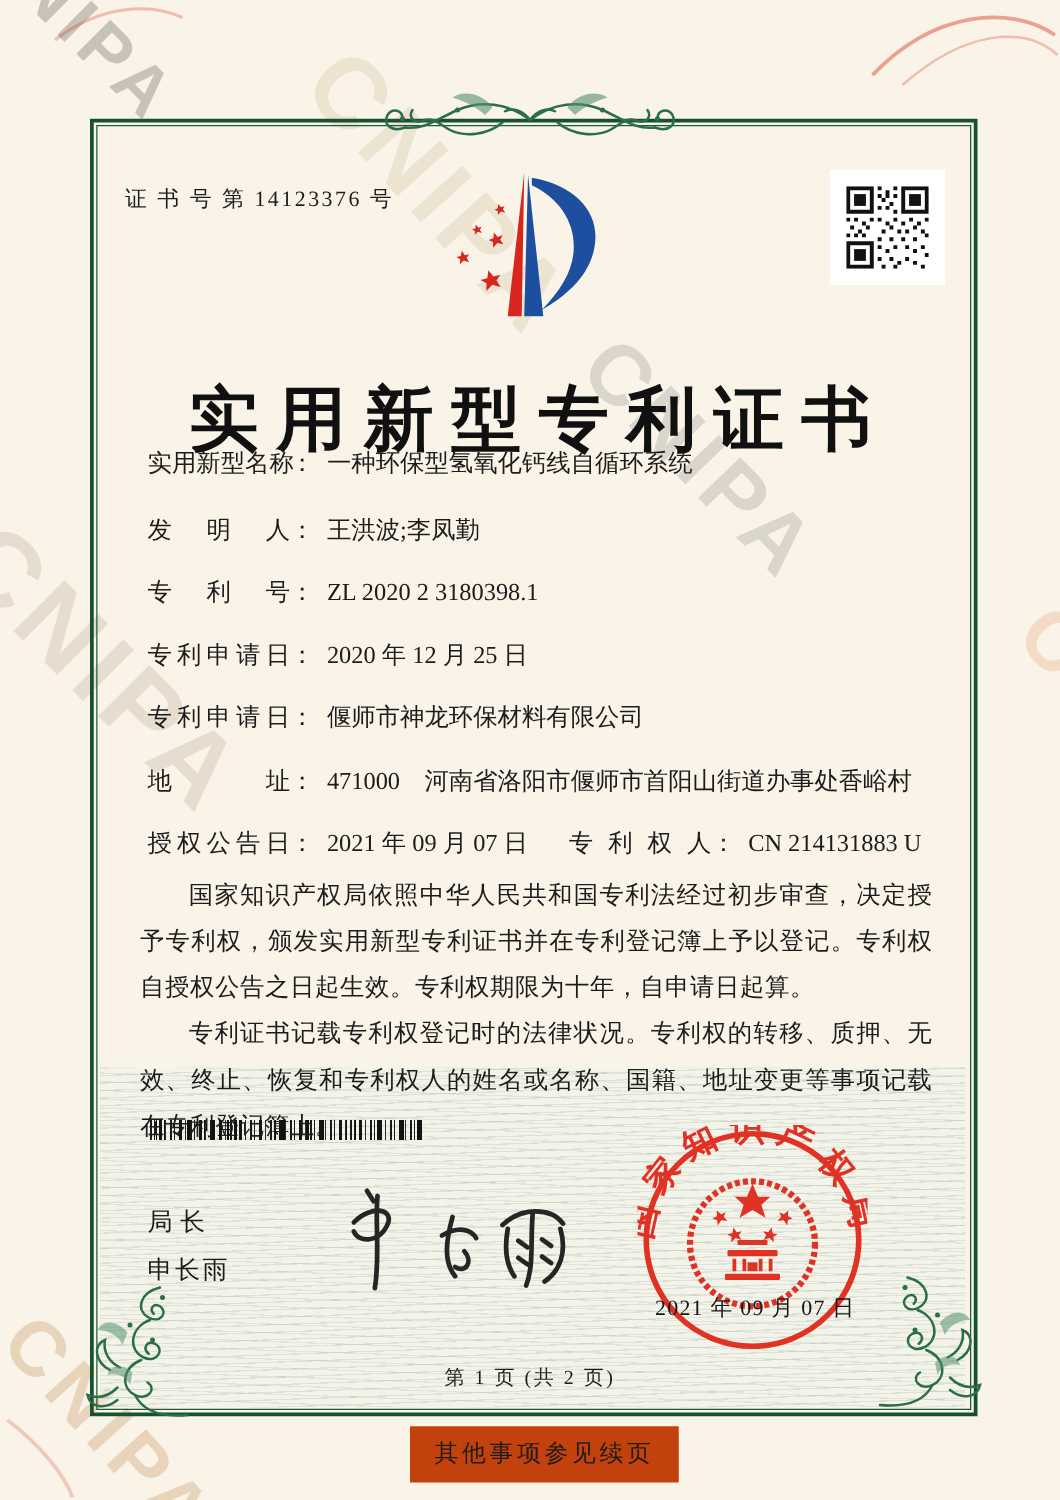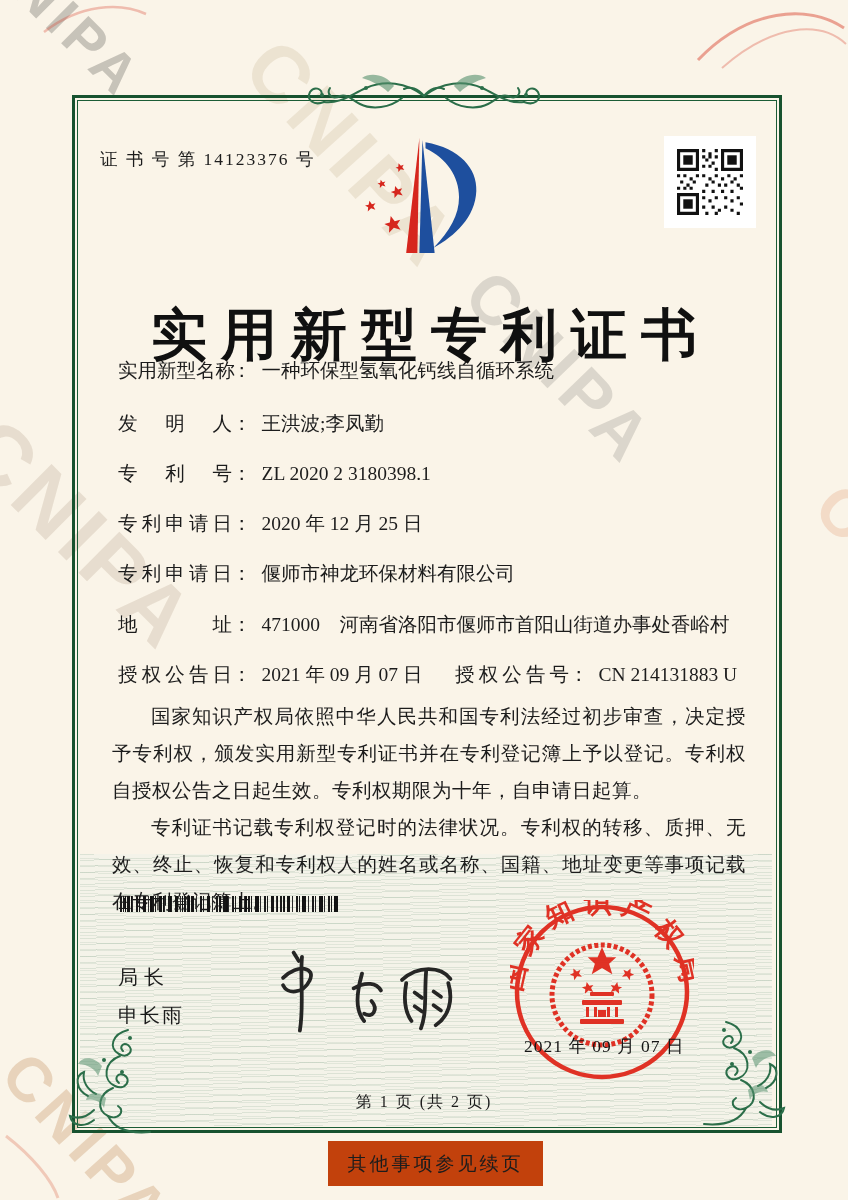--- a/index.html
+++ b/index.html
@@ -181,21 +181,21 @@
   </div>
   <div class="field-row" style="top:560px">
     <span class="flabel">专利申请日</span><span class="fcolon">：</span><span>偃师市神龙环保材料有限公司</span>
   </div>
   <div class="field-row" style="top:611px">
     <span class="flabel">地址</span><span class="fcolon">：</span><span>471000 河南省洛阳市偃师市首阳山街道办事处香峪村</span>
   </div>
   <div class="field-row" style="top:661px">
     <span class="flabel">授权公告日</span><span class="fcolon">：</span><span>2021 年 09 月 07 日</span>
     <span class="grant2">
-      <span class="flabel">授权公告号</span><span class="fcolon">：</span><span>CN 214131883 U</span>
+      <span class="flabel">专利权人</span><span class="fcolon">：</span><span>CN 214131883 U</span>
     </span>
   </div>
 
   <div class="body-text">
     <p>国家知识产权局依照中华人民共和国专利法经过初步审查，决定授予专利权，颁发实用新型专利证书并在专利登记簿上予以登记。专利权自授权公告之日起生效。专利权期限为十年，自申请日起算。</p>
     <p>专利证书记载专利权登记时的法律状况。专利权的转移、质押、无效、终止、恢复和专利权人的姓名或名称、国籍、地址变更等事项记载在专利登记簿上。</p>
   </div>
 
   <div class="barcode"></div>
 

